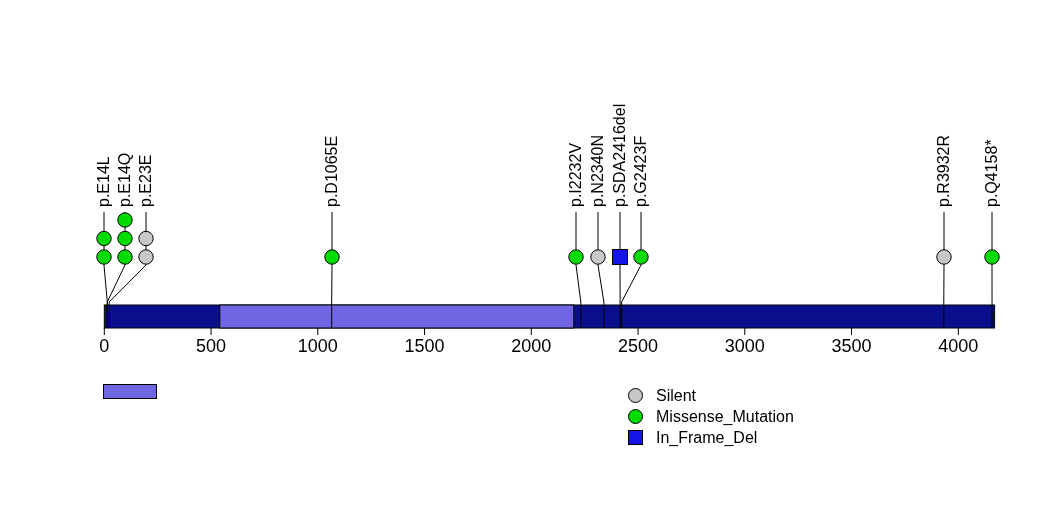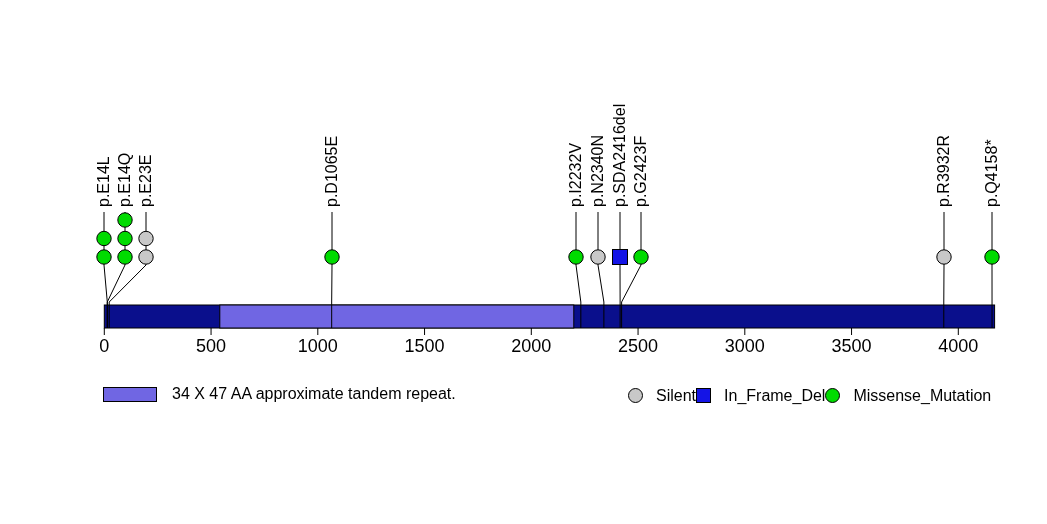--- a/index.html
+++ b/index.html
@@ -20,21 +20,21 @@
     font-size: 16px; line-height: 20px;
   }
   .swatch-rect {
     display: inline-block; width: 52px; height: 13px;
     border: 1px solid #000;
   }
   .legend-left .label { margin-left: 15px; }
 
   .legend-right {
     position: absolute; left: 628px; top: 385px;
-    display: flex; flex-direction: row;
+    display: flex; flex-direction: column;
     font-size: 16px;
     text-align: center;
   }
   .legend-right .lrow { display: flex; align-items: center; height: 21px; }
   .legend-right .swatch {
     display: inline-block; width: 13px; height: 13px;
     border: 1px solid #000; flex: 0 0 auto;
   }
   .legend-right .swatch.circle { border-radius: 50%; }
   .legend-right .swatch.square { border-radius: 0; }
@@ -97,29 +97,28 @@
       <text x="744.8" y="352" text-anchor="middle" font-size="18">3000</text>
       <line x1="851.55" y1="328" x2="851.55" y2="335" stroke="#000"></line>
       <text x="851.55" y="352" text-anchor="middle" font-size="18">3500</text>
       <line x1="958.3" y1="328" x2="958.3" y2="335" stroke="#000"></line>
       <text x="958.3" y="352" text-anchor="middle" font-size="18">4000</text>
     </svg>
 </div>
 
 <div class="legend-left">
   <span class="swatch-rect" style="background: rgb(112, 102, 227);"></span>
-  <span class="label">34 X 47 AA approximate tandem repeat.</span>
 </div>
 
 <div class="legend-right">
   <div class="lrow">
     <span class="swatch circle" style="background: rgb(200, 200, 200);"></span>
     <span class="label">Silent</span>
   </div>
   <div class="lrow">
+    <span class="swatch circle" style="background: rgb(0, 219, 0);"></span>
+    <span class="label">Missense_Mutation</span>
+  </div>
+  <div class="lrow">
     <span class="swatch square" style="background: rgb(20, 20, 230);"></span>
     <span class="label">In_Frame_Del</span>
-  </div>
-  <div class="lrow">
-    <span class="swatch circle" style="background: rgb(0, 219, 0);"></span>
-    <span class="label">Missense_Mutation</span>
   </div>
 </div>
 
 </body></html>

